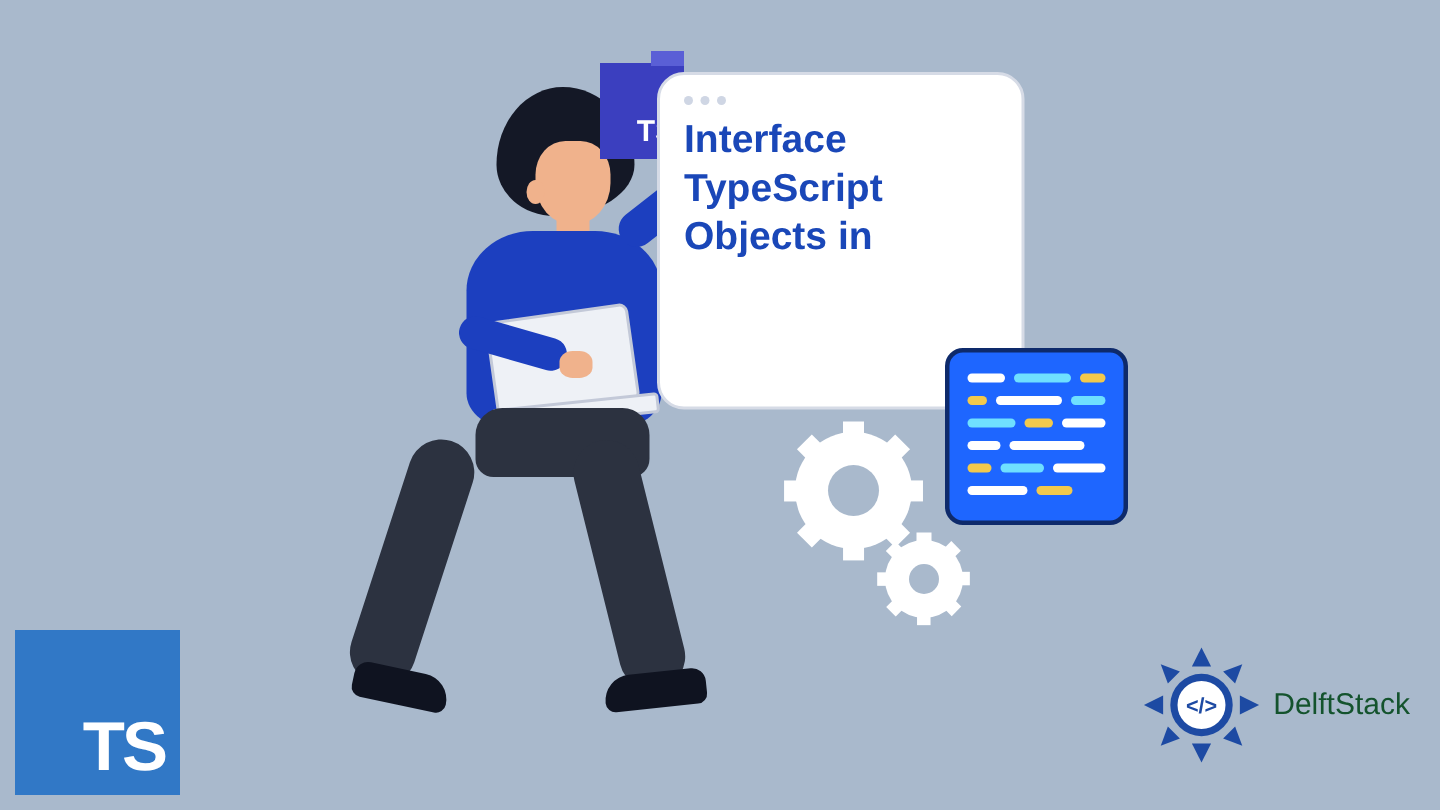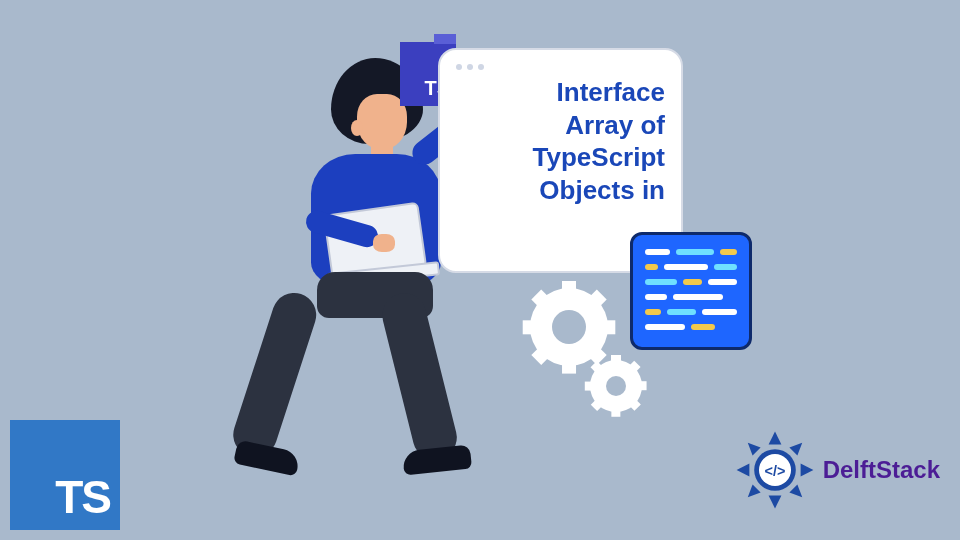--- a/index.html
+++ b/index.html
@@ -42,23 +42,23 @@
     display: flex;
     align-items: center;
     gap: 8px;
   }
   .delft-mark {
     width: 80px;
     height: 80px;
     position: relative;
   }
   .delft-text {
-    color: #4c1d95;
-    font-weight: 700;
-    font-size: 24px;
+    color: #14532d;
+    font-weight: 400;
+    font-size: 20px;
   }
 
   
   .card {
     position: absolute;
     left: 438px;
     top: 48px;
     width: 245px;
     height: 225px;
     background: #fff;
@@ -73,21 +73,21 @@
   }
   .card-dots span {
     width: 6px; height: 6px; border-radius: 50%;
     background: #cfd6e4;
   }
   .card-title {
     color: #1a47b8;
     font-weight: 800;
     font-size: 26px;
     line-height: 1.25;
-    text-align: right;
+    text-align: left;
   }
   .card-title span { display: block; }
 
   
   .mini-ts {
     position: absolute;
     left: 400px;
     top: 42px;
     width: 56px;
     height: 64px;
@@ -314,21 +314,20 @@
   </div>
 
   <div class="card">
     <div class="card-dots">
       <span></span>
         <span></span>
         <span></span>
     </div>
     <div class="card-title">
       <span>Interface</span>
-      <span>Array of</span>
       <span>TypeScript</span>
       <span>Objects in</span>
     </div>
   </div>
 
   <div class="code-panel">
     <div class="code-row">
         <div class="cb" style="width:26px;background:#fff"></div>
         <div class="cb" style="width:40px;background:#6fe0ff"></div>
         <div class="cb" style="width:18px;background:#f2c94c"></div>

